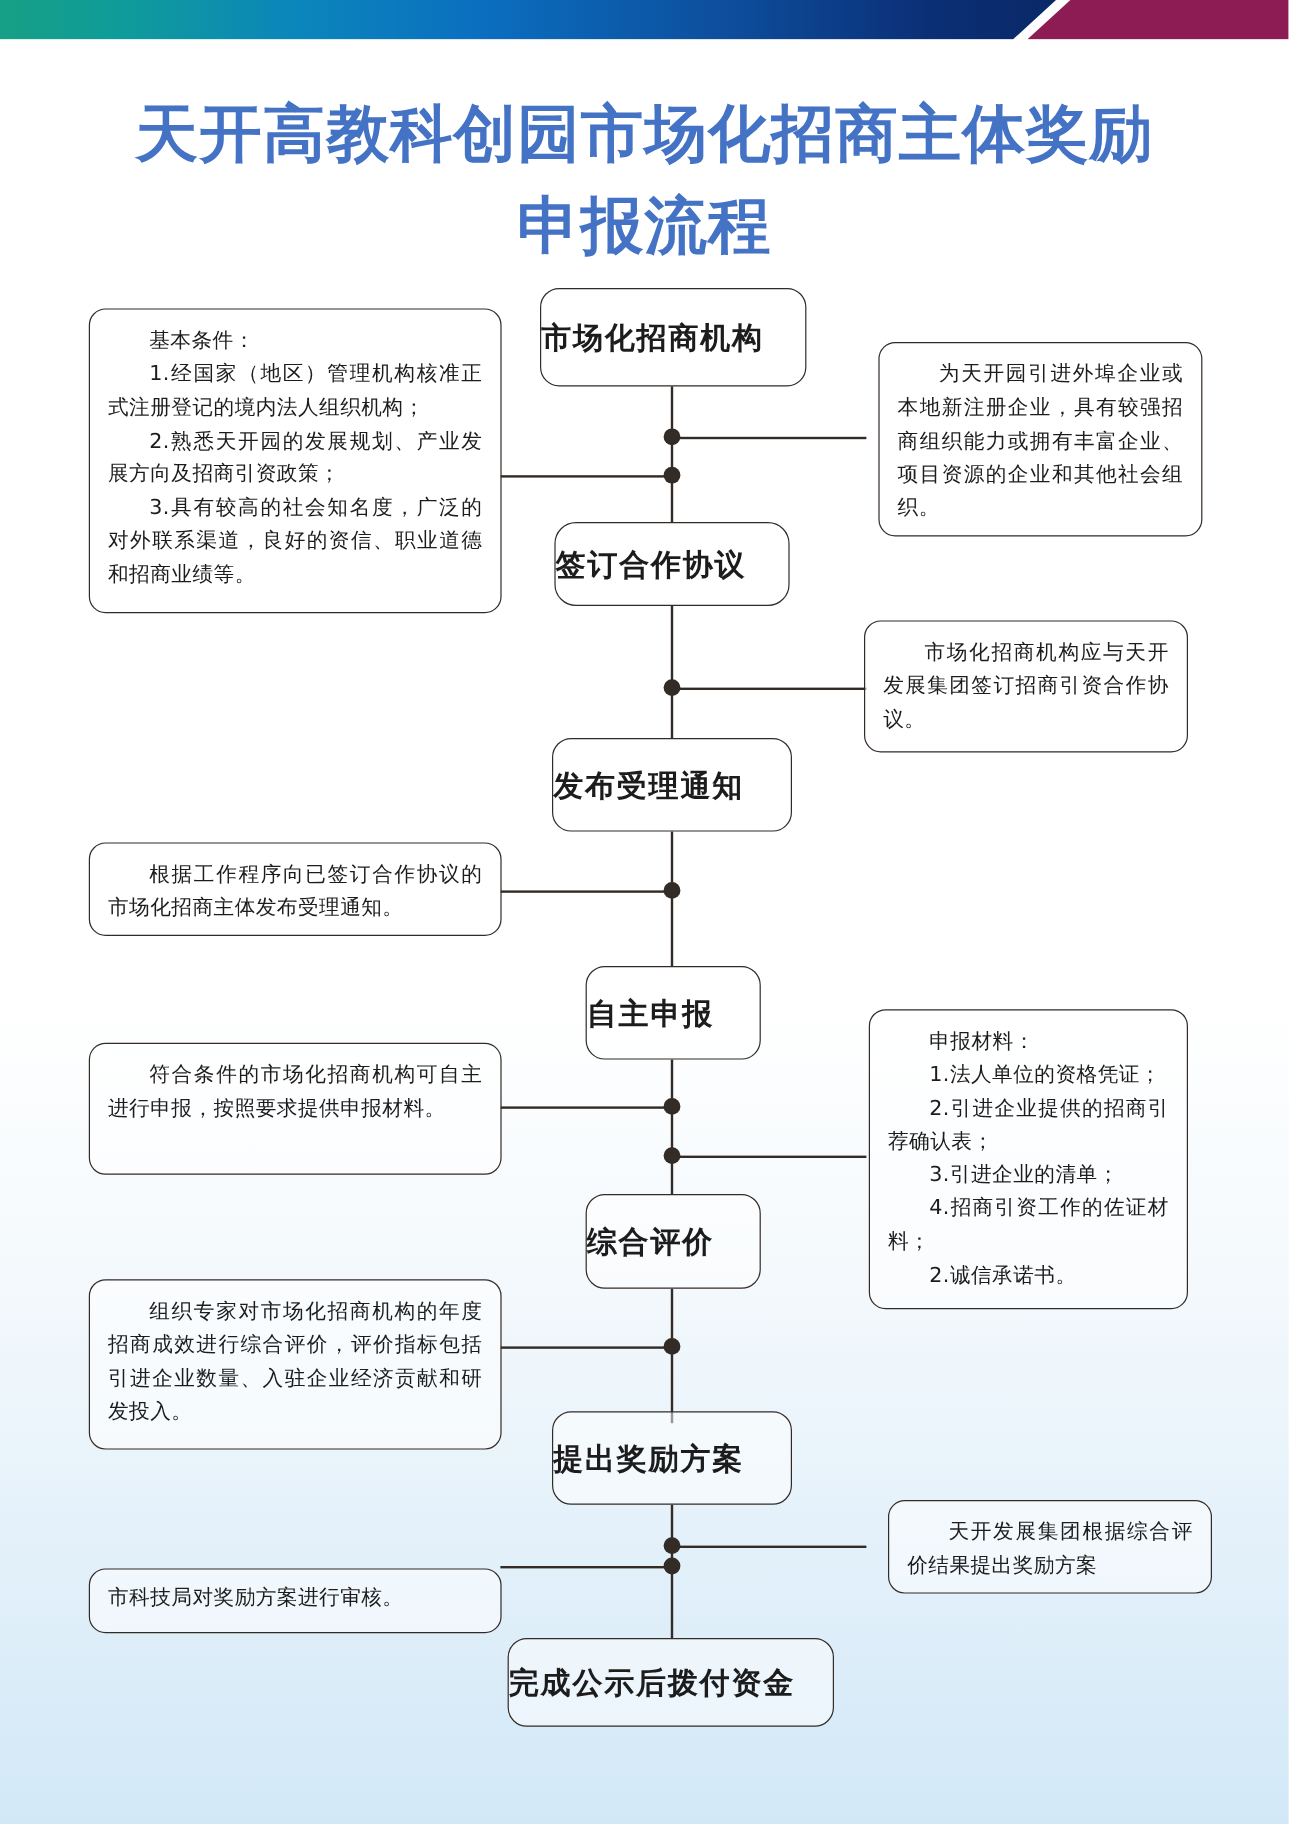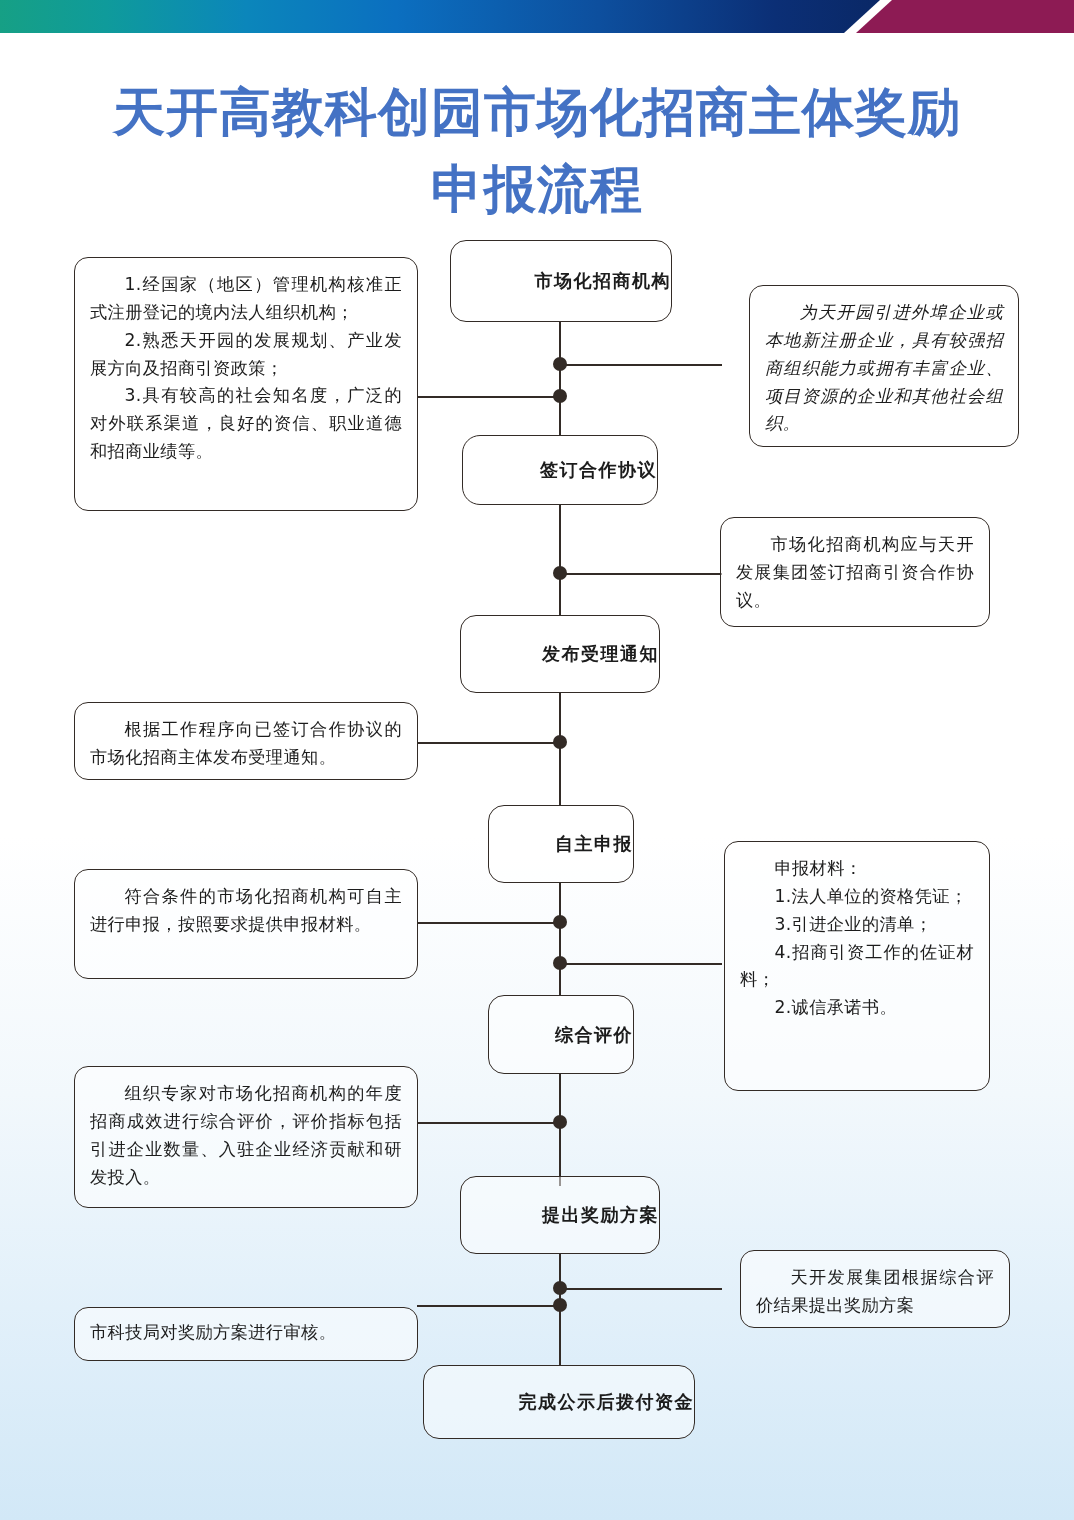--- a/index.html
+++ b/index.html
@@ -88,22 +88,22 @@
     box-sizing: border-box;
     border: 1.4px solid #332b26;
     border-radius: 14px;
     background: rgba(255,255,255,0.55);
     color: #1c1c1c;
   }
   .node {
     border-radius: 16px;
     display: flex;
     align-items: center;
-    justify-content: flex-end;
-    font-size: 18px;
+    justify-content: flex-start;
+    font-size: 25px;
     font-weight: bold;
     letter-spacing: 1.5px;
     background: rgba(255,255,255,0.5);
   }
   .sidebox {
     padding: 13px 15px 13px 15px;
     font-size: 17.2px;
     line-height: 1.62;
     letter-spacing: 0.4px;
     text-align: justify;
@@ -198,20 +198,21 @@
 
   <div class="box node" style="left:423px; top:1365px; width:272px; height:74px;">
     <span>完成公示后拨付资金</span>
   </div>
 
   <div class="box node" style="left:460px; top:1176px; width:200px; height:78px;">
     <span>提出奖励方案</span>
   </div>
 
   <div class="box sidebox" style="left:74px; top:257px; width:344px; height:254px;">
+    <p class="ind">基本条件：</p>
     <p class="ind">1.经国家（地区）管理机构核准正式注册登记的境内法人组织机构；</p>
     <p class="ind">2.熟悉天开园的发展规划、产业发展方向及招商引资政策；</p>
     <p class="ind">3.具有较高的社会知名度，广泛的对外联系渠道，良好的资信、职业道德和招商业绩等。</p>
   </div>
 
   <div class="box sidebox" style="left:74px; top:702px; width:344px; height:78px;">
     <p class="ind">根据工作程序向已签订合作协议的市场化招商主体发布受理通知。</p>
   </div>
 
   <div class="box sidebox" style="left:74px; top:869px; width:344px; height:110px;">
@@ -219,31 +220,32 @@
   </div>
 
   <div class="box sidebox" style="left:74px; top:1066px; width:344px; height:142px;">
     <p class="ind">组织专家对市场化招商机构的年度招商成效进行综合评价，评价指标包括引进企业数量、入驻企业经济贡献和研发投入。</p>
   </div>
 
   <div class="box sidebox" style="left:74px; top:1271px; width:344px; height:54px; display:flex; align-items:flex-end;margin-top:36px;">
     <p style="text-indent:0;">市科技局对奖励方案进行审核。</p>
   </div>
 
-  <div class="box sidebox" style="left:749px; top:285px; width:270px; height:162px;font-style:italic;">
+  <div class="box sidebox" style="left:732px; top:285px; width:270px; height:162px;">
     <p class="ind">为天开园引进外埠企业或本地新注册企业，具有较强招商组织能力或拥有丰富企业、项目资源的企业和其他社会组织。</p>
   </div>
 
   <div class="box sidebox" style="left:720px; top:517px; width:270px; height:110px;">
     <p class="ind">市场化招商机构应与天开发展集团签订招商引资合作协议。</p>
   </div>
 
   <div class="box sidebox" style="left:724px; top:841px; width:266px; height:250px;">
     <p class="ind">申报材料：</p>
     <p class="ind">1.法人单位的资格凭证；</p>
+    <p class="ind">2.引进企业提供的招商引荐确认表；</p>
     <p class="ind">3.引进企业的清单；</p>
     <p class="ind">4.招商引资工作的佐证材料；</p>
     <p class="ind">2.诚信承诺书。</p>
   </div>
 
   <div class="box sidebox" style="left:720px; top:1250px; width:270px; height:78px;margin-left:20px;">
     <p class="ind">天开发展集团根据综合评价结果提出奖励方案</p>
   </div>
 
 </div>

